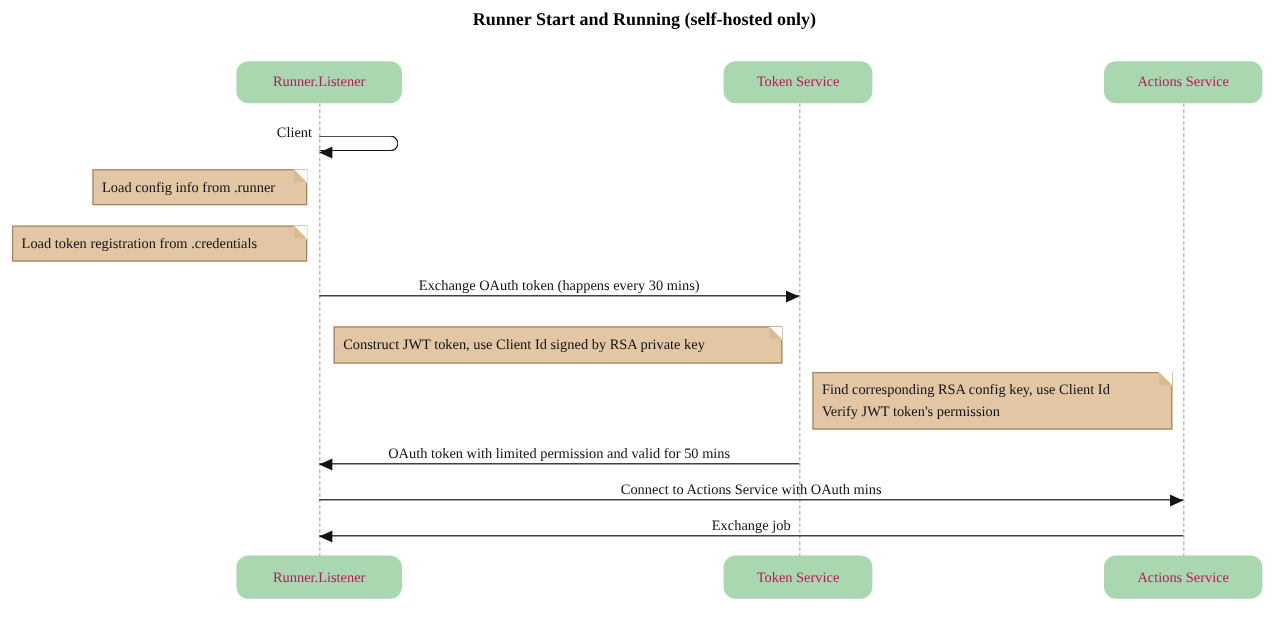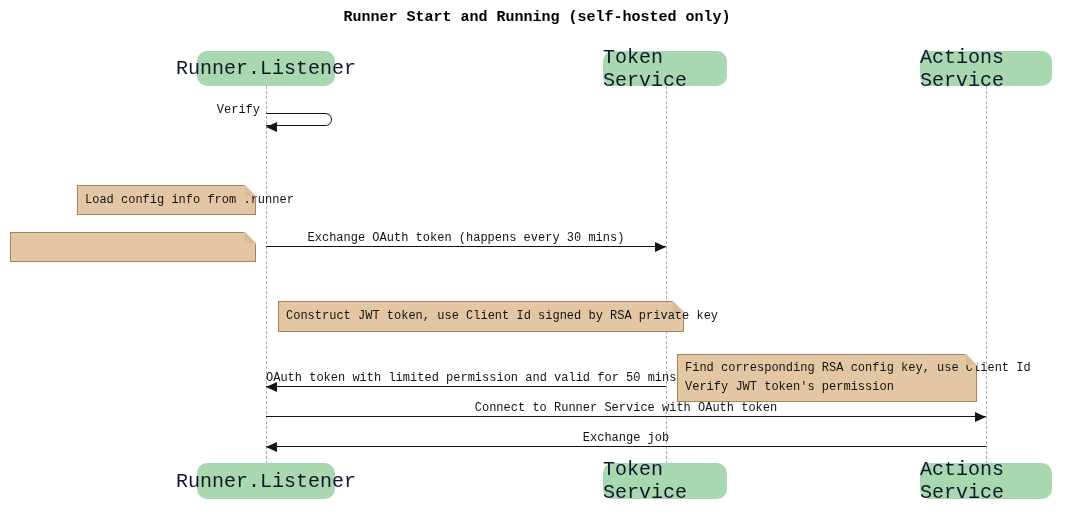--- a/index.html
+++ b/index.html
@@ -8,41 +8,41 @@
     --note_border:#A6815A;
     --note_fold:#D9BC96;
     --lifeline:#ADADAD;
     --arrow:#141414;
     --text:#121212;
     --background:#FFFFFF;
   }
   html,body{margin:0;padding:0;background:var(--background);}
   #canvas{
     position:relative;width:1070px;height:525px;background:var(--background);
-    font-family:Liberation Mono, monospace;color:var(--text);overflow:hidden;
+    font-family:Liberation Serif, serif;color:var(--text);overflow:hidden;
   }
   .title{
     position:absolute;left:0;top:9px;width:1074px;text-align:center;
     font-size:15px;font-weight:bold;color:#000;
   }
   .lifeline{
     position:absolute;top:86px;height:378px;width:0;
     border-left:1px dashed var(--lifeline);
   }
   .participant{
     position:absolute;height:35px;background:var(--participant_fill);
     border-radius:10px;display:flex;align-items:center;justify-content:center;
-    font-size:20px;color:#0f172a;box-sizing:border-box;
+    font-size:12px;color:#be185d;box-sizing:border-box;
   }
   .participant.bottom{height:36px;}
   .note{
     position:absolute;background:var(--note_fill);border:1px solid var(--note_border);
     box-sizing:border-box;font-size:12px;color:var(--text);
     display:flex;flex-direction:column;justify-content:center;
-    padding:2px 6px 2px 7px;line-height:19px;white-space:nowrap;margin-top:44px;
+    padding:2px 6px 2px 7px;line-height:19px;white-space:nowrap;
   }
   .fold-cut{
     position:absolute;top:-1px;right:-1px;width:12px;height:12px;
     background:var(--background);
     clip-path:polygon(0 0,100% 0,100% 100%);
   }
   .fold-flap{
     position:absolute;top:-1px;right:-1px;width:11px;height:11px;
     background:var(--note_fold);
     clip-path:polygon(0 0,0 100%,100% 100%);
@@ -74,57 +74,58 @@
   <div class="participant" style="left:197px;top:51px;width:138px">
     <span>Runner.Listener</span>
   </div>
   <div class="participant" style="left:603px;top:51px;width:124px">
     <span>Token Service</span>
   </div>
   <div class="participant" style="left:920px;top:51px;width:132px">
     <span>Actions Service</span>
   </div>
 
-  <div class="mlabel right" style="left:155px;top:103px;width:105px">Verify</div>
+  <div class="mlabel right" style="left:155px;top:103px;width:105px">Client</div>
   <div class="selfloop"></div>
   <span class="arr to-left" style="left:266px;top:122px"></span>
 
   <div class="note" style="left:77px;top:141px;width:179px;height:30px">
     <span class="fold-cut"></span>
     <span class="fold-flap"></span>
     <span>Load config info from .runner</span>
   </div>
 
   <div class="note" style="left:10px;top:188px;width:246px;height:30px">
     <span class="fold-cut"></span>
     <span class="fold-flap"></span>
+    <span>Load token registration from .credentials</span>
   </div>
 
   <div class="mlabel center" style="left:266px;top:231px;width:400px">Exchange OAuth token (happens every 30 mins)</div>
   <div class="mline" style="left:266px;top:246px;width:400px"></div>
   <span class="arr to-right" style="left:655px;top:242px"></span>
 
-  <div class="note" style="left:278px;top:257px;width:406px;height:31px">
+  <div class="note" style="left:278px;top:272px;width:374px;height:31px">
     <span class="fold-cut"></span>
     <span class="fold-flap"></span>
     <span>Construct JWT token, use Client Id signed by RSA private key</span>
   </div>
 
   <div class="note" style="left:677px;top:310px;width:300px;height:48px">
     <span class="fold-cut"></span>
     <span class="fold-flap"></span>
     <span>Find corresponding RSA config key, use Client Id</span>
     <span>Verify JWT token's permission</span>
   </div>
 
   <div class="mlabel center" style="left:266px;top:371px;width:400px">OAuth token with limited permission and valid for 50 mins</div>
   <div class="mline" style="left:266px;top:386px;width:400px"></div>
   <span class="arr to-left" style="left:266px;top:382px"></span>
 
-  <div class="mlabel center" style="left:266px;top:401px;width:720px">Connect to Runner Service with OAuth token</div>
+  <div class="mlabel center" style="left:266px;top:401px;width:720px">Connect to Actions Service with OAuth mins</div>
   <div class="mline" style="left:266px;top:416px;width:720px"></div>
   <span class="arr to-right" style="left:975px;top:412px"></span>
 
   <div class="mlabel center" style="left:266px;top:431px;width:720px">Exchange job</div>
   <div class="mline" style="left:266px;top:446px;width:720px"></div>
   <span class="arr to-left" style="left:266px;top:442px"></span>
 
   <div class="participant bottom" style="left:197px;top:463px;width:138px">
     <span>Runner.Listener</span>
   </div>

